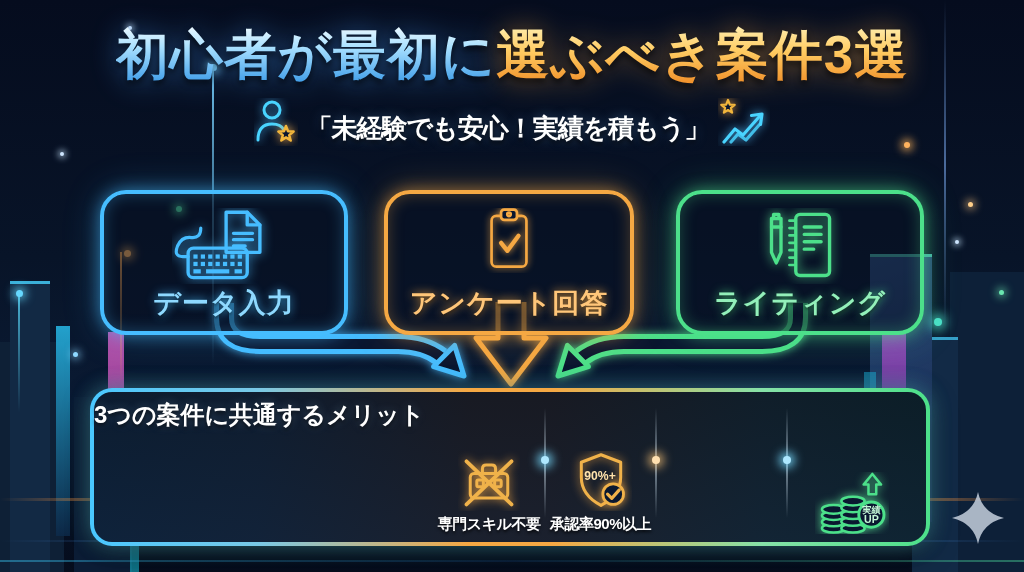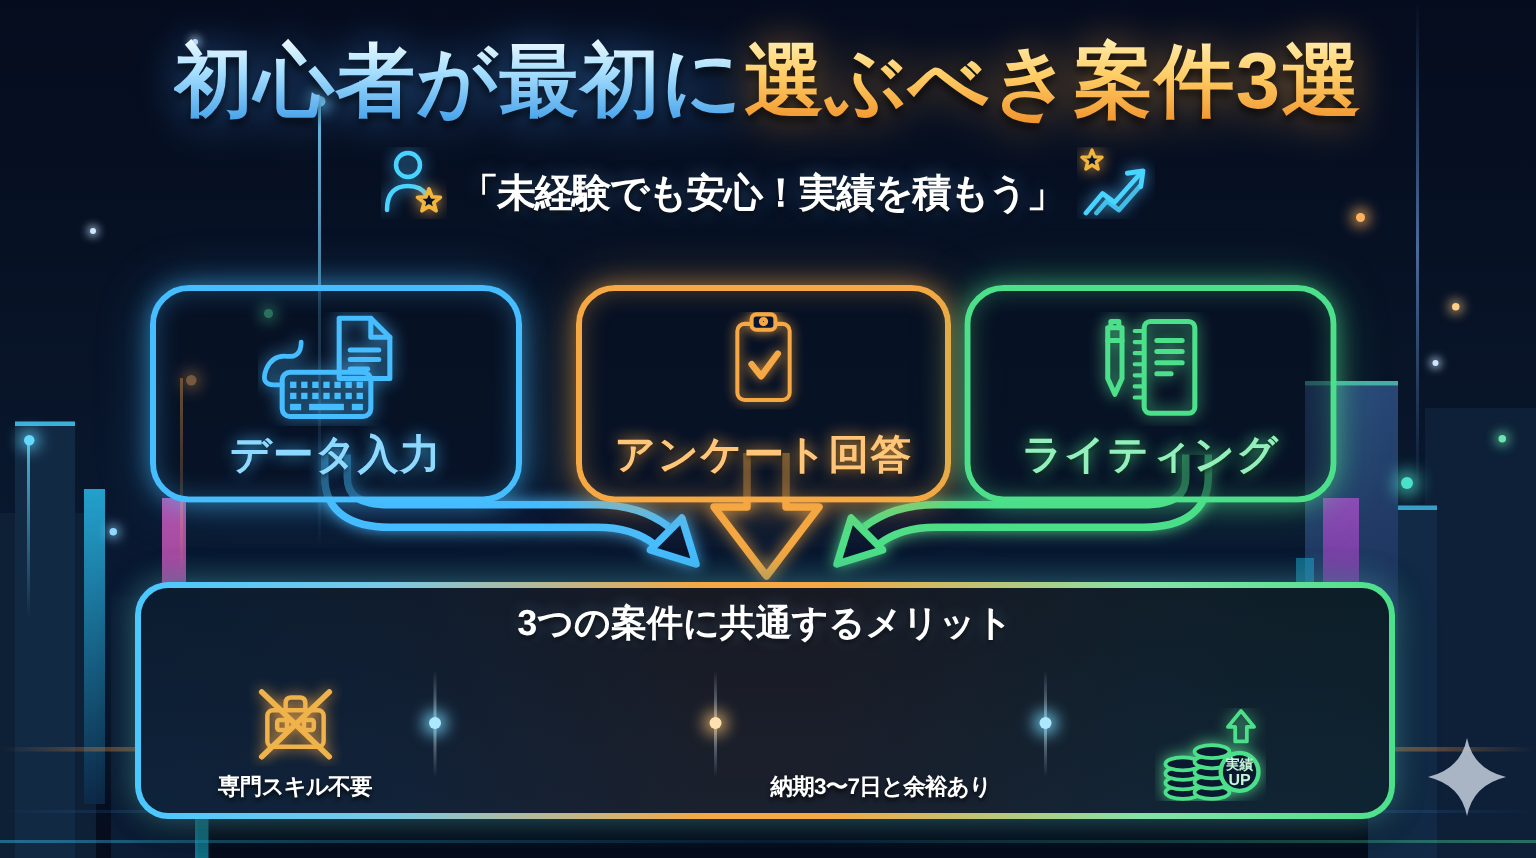--- a/index.html
+++ b/index.html
@@ -40,36 +40,36 @@
   .card{position:absolute;top:162px;height:145px;width:248px;border-radius:26px;
     background:rgba(7,16,35,.55);z-index:3;display:flex;flex-direction:column;
     align-items:center;justify-content:space-between;padding:14px 0 10px;box-sizing:border-box;margin-top:28px;}
   .card .label{font-weight:bold;font-size:27px;letter-spacing:1px;white-space:nowrap;}
   .card-blue{left:100px;border:4px solid #46bdff;
     box-shadow:0 0 16px rgba(70,189,255,.55),0 0 36px rgba(70,189,255,.25),inset 0 0 16px rgba(70,189,255,.3);}
   .card-blue .label{color:#8ed9ff;text-shadow:0 0 10px rgba(70,189,255,.9),0 2px 3px rgba(0,0,0,.6);}
   .card-orange{left:384px;width:250px;border:4px solid #f5a843;
     box-shadow:0 0 16px rgba(245,168,67,.55),0 0 36px rgba(245,168,67,.25),inset 0 0 16px rgba(245,168,67,.3);gap:12px;}
   .card-orange .label{color:#ffc679;text-shadow:0 0 10px rgba(245,168,67,.9),0 2px 3px rgba(0,0,0,.6);}
-  .card-green{left:643px;border:4px solid #4ce08a;
+  .card-green{left:676px;border:4px solid #4ce08a;
     box-shadow:0 0 16px rgba(76,224,138,.55),0 0 36px rgba(76,224,138,.25),inset 0 0 16px rgba(76,224,138,.3);align-items:center;}
   .card-green .label{color:#93f0ba;text-shadow:0 0 10px rgba(76,224,138,.9),0 2px 3px rgba(0,0,0,.6);}
   
   .arrows{position:absolute;inset:0;z-index:2;}
   .glow-b{filter:drop-shadow(0 0 5px rgba(80,190,255,.85));}
   .glow-o{filter:drop-shadow(0 0 5px rgba(255,175,70,.85));}
   .glow-g{filter:drop-shadow(0 0 5px rgba(90,230,150,.85));}
   
   .merits-frame{position:absolute;left:90px;top:388px;width:840px;height:158px;z-index:3;
     border-radius:22px;padding:4px;box-sizing:border-box;
     background:linear-gradient(90deg,#49c8ff 0%,#79c9e6 20%,#f5a843 45%,#f5a843 55%,#86e2a8 80%,#4ce08a 100%);
     box-shadow:0 0 22px rgba(90,190,255,.30),0 0 22px rgba(90,220,150,.22),0 8px 26px rgba(0,0,0,.55);}
   .merits-inner{width:100%;height:100%;border-radius:18px;box-sizing:border-box;
     background:linear-gradient(180deg,rgba(7,15,32,.93) 0%,rgba(10,22,44,.93) 100%);
-    display:flex;flex-direction:column;}
+    display:flex;}
   .merits-header{margin:7px 0 0;text-align:center;color:#fff;font-size:24px;font-weight:bold;
     letter-spacing:0px;text-shadow:0 2px 4px rgba(0,0,0,.8),0 0 10px rgba(160,210,255,.3);}
   .merits-row{flex:1;display:flex;align-items:stretch;padding:2px 12px 8px;}
   .merit-item{flex:1;display:flex;flex-direction:column;align-items:center;justify-content:flex-end;gap:4px;}
   .merit-item.wide{flex:1.18;}
   .merit-icon{height:74px;display:flex;align-items:flex-end;justify-content:center;}
   .merit-label{color:#fff;font-weight:bold;font-size:15px;letter-spacing:-0.5px;white-space:nowrap;
     text-shadow:0 2px 3px rgba(0,0,0,.8);}
   .mdiv{width:2px;margin:14px 2px 16px;position:relative;border-radius:2px;
     background:linear-gradient(180deg,transparent,rgba(220,240,255,.55),transparent);}
@@ -238,26 +238,38 @@
                 <path d="M8 11 L56 57 M56 11 L8 57" stroke-width="4"></path>
               </g>
             </svg>
           </div>
           <span class="merit-label">専門スキル不要</span>
         </div>
 
         <div class="mdiv c-cyan"></div>
 
         <div class="merit-item">
+          <div class="merit-icon">
+            <svg width="62" height="60" viewBox="0 0 64 64">
+              <g fill="none" stroke="#f0b24a" stroke-width="3.2" stroke-linecap="round" stroke-linejoin="round" class="glow-o">
+                <path d="M32 4 L53 12 V28 Q53 47 32 58 Q11 47 11 28 V12 Z"></path>
+              </g>
+              <text x="31" y="31" text-anchor="middle" font-size="13" font-weight="bold" fill="#ffe3ad">90%+</text>
+              <g class="glow-o">
+                <circle cx="45" cy="46" r="11" fill="#0a1830" stroke="#f0b24a" stroke-width="3"></circle>
+                <path d="M39 46 l4.5 4.5 l8 -9" fill="none" stroke="#f0b24a" stroke-width="3.4" stroke-linecap="round" stroke-linejoin="round"></path>
+              </g>
+            </svg>
+          </div>
+          <span class="merit-label">承認率90%以上</span>
         </div>
 
         <div class="mdiv c-warm"></div>
 
         <div class="merit-item wide">
-          <span class="merit-label">納期3〜7日と余裕あり</span>
         </div>
 
         <div class="mdiv c-cyan"></div>
 
         <div class="merit-item wide">
           <div class="merit-icon">
             <svg width="74" height="62" viewBox="0 0 74 64">
               <g fill="#0a1830" stroke="#4ce08a" stroke-width="2.6" stroke-linecap="round" stroke-linejoin="round" class="glow-g">
                 <ellipse cx="18" cy="58" rx="12" ry="4.5"></ellipse>
                   <ellipse cx="18" cy="51.5" rx="12" ry="4.5"></ellipse>

